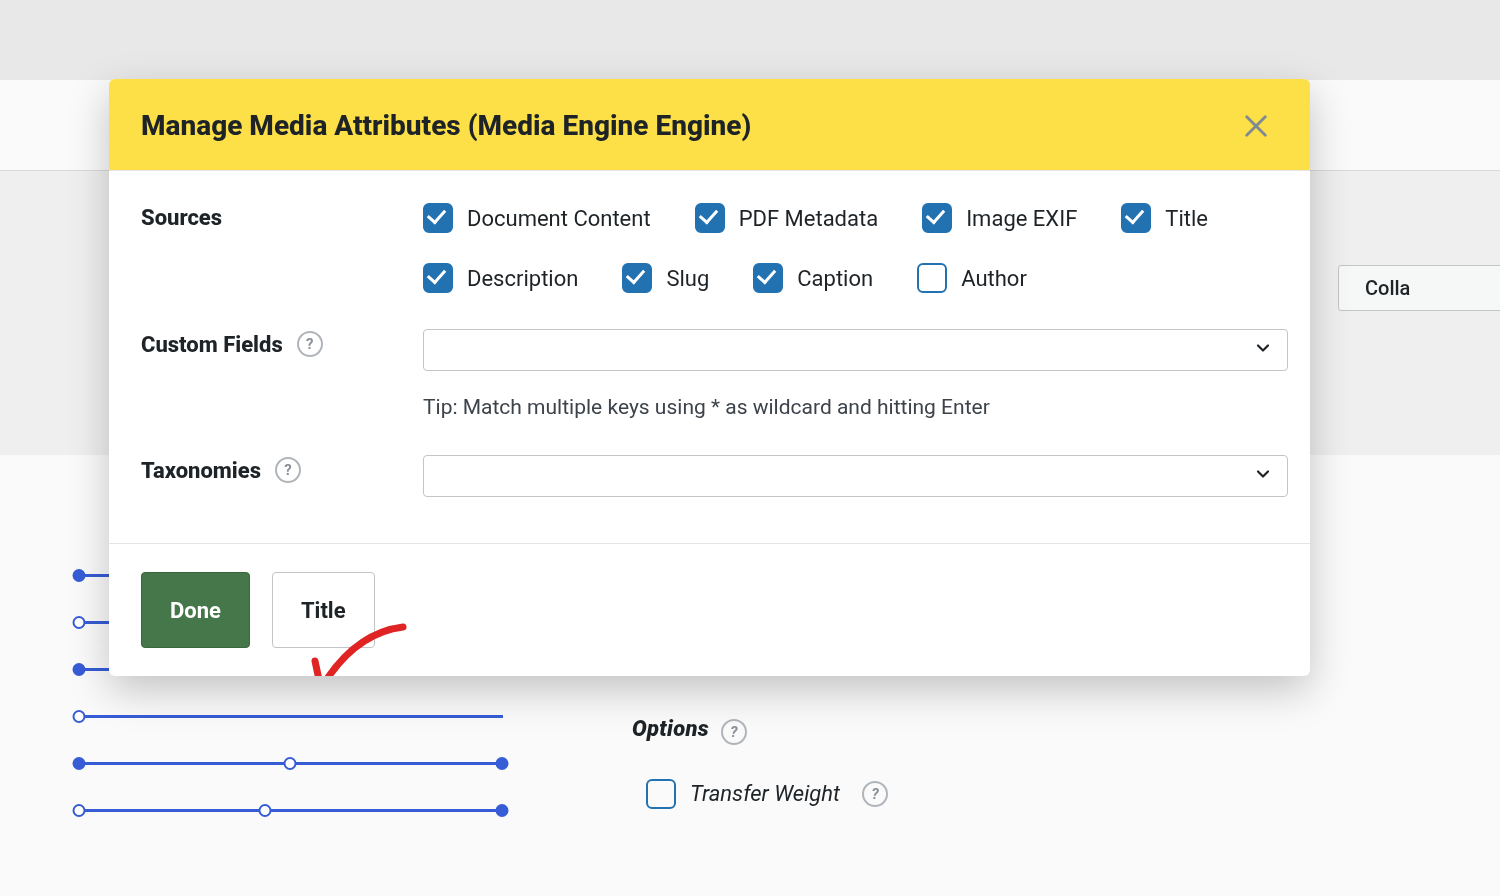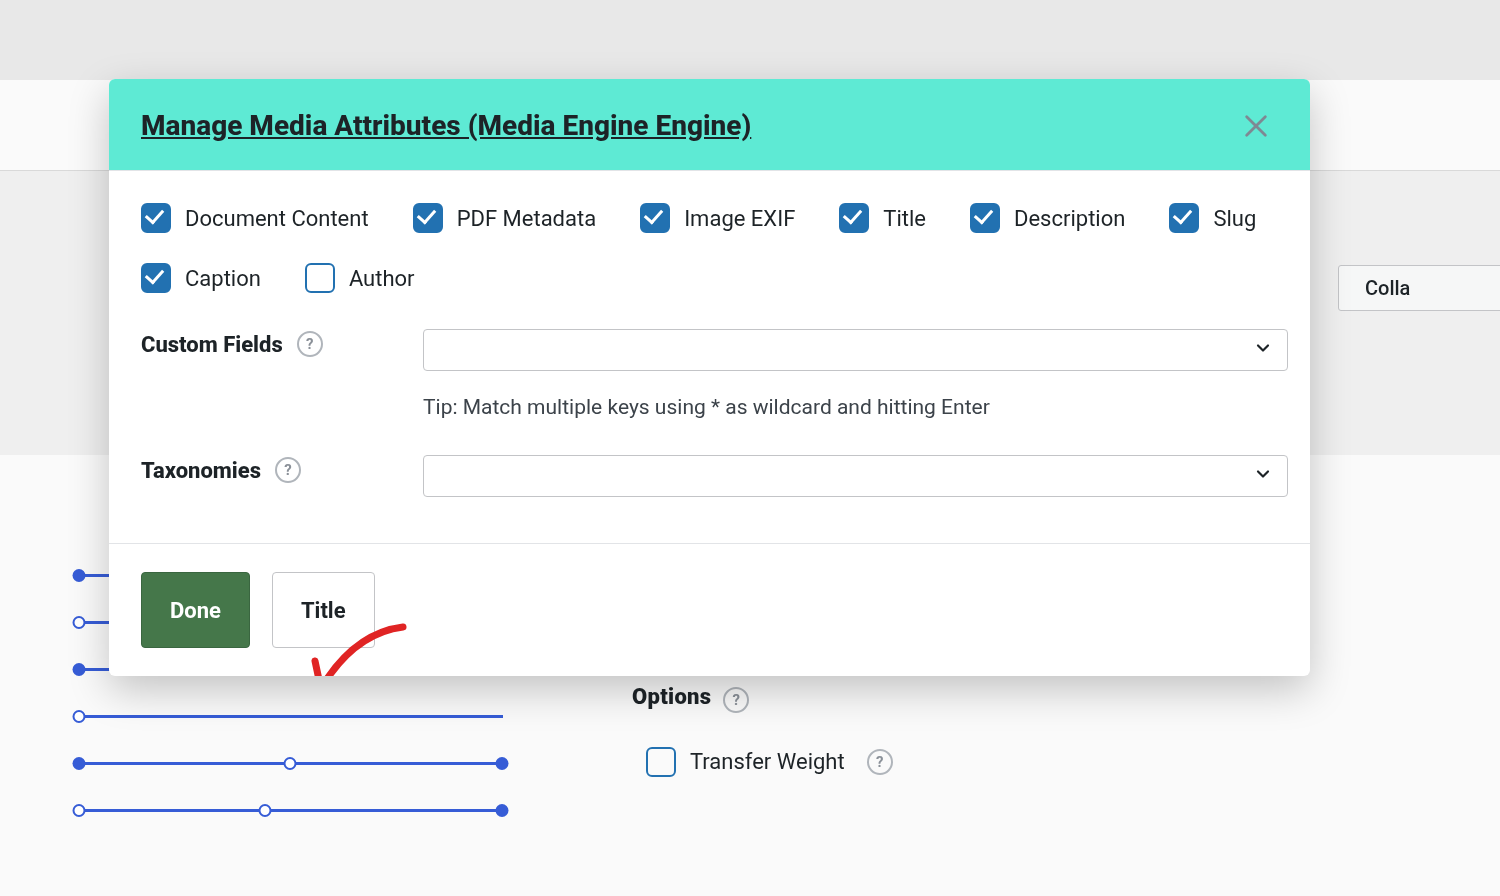--- a/index.html
+++ b/index.html
@@ -96,21 +96,22 @@
   .slider-dot.hollow {
     background: #fff;
     border: 2px solid #365cd6;
     box-sizing: border-box;
   }
 
   
   .options-area {
     position: absolute;
     left: 632px;
-    top: 684px;
+    top: 716px;
+    font-style: italic;
   }
   .options-title {
     font-size: 22px;
     font-weight: 900;
     color: #1d2327;
     letter-spacing: .3px;
   }
   .help-q {
     display: inline-flex;
     width: 22px; height: 22px;
@@ -158,27 +159,26 @@
     position: absolute;
     left: 109px;
     top: 79px;
     width: 1201px;
     background: #fff;
     border-radius: 6px;
     box-shadow: 0 14px 40px rgba(0,0,0,.22);
     overflow: hidden;
   }
   .modal-head {
-    background: #5eead4;
+    background: #fde047;
     border-bottom: 1px solid #e2e4e7;
     padding: 30px 40px 28px 32px;
     display: flex;
     align-items: center;
     justify-content: space-between;
-    text-decoration: underline;
   }
   .modal-title {
     font-size: 28px;
     font-weight: 800;
     color: #1d2327;
   }
   .close-x {
     width: 28px; height: 28px;
     cursor: pointer;
   }
@@ -342,20 +342,21 @@
       <svg viewBox="0 0 24 24" fill="none" stroke="#7e8993" stroke-width="2.4" stroke-linecap="round">
         <line x1="4" y1="4" x2="20" y2="20"></line>
           <line x1="20" y1="4" x2="4" y2="20"></line>
       </svg>
     </div>
   </div>
 
   <div class="modal-body">
 
     <div class="row">
+      <div class="row-label">Sources</div>
       <div class="row-control">
         <div class="checks" id="sources-checks">
             <label class="check-item">
               <span class="chk checked"></span>
               <span>Document Content</span>
             </label>
             <label class="check-item">
               <span class="chk checked"></span>
               <span>PDF Metadata</span>
             </label>

